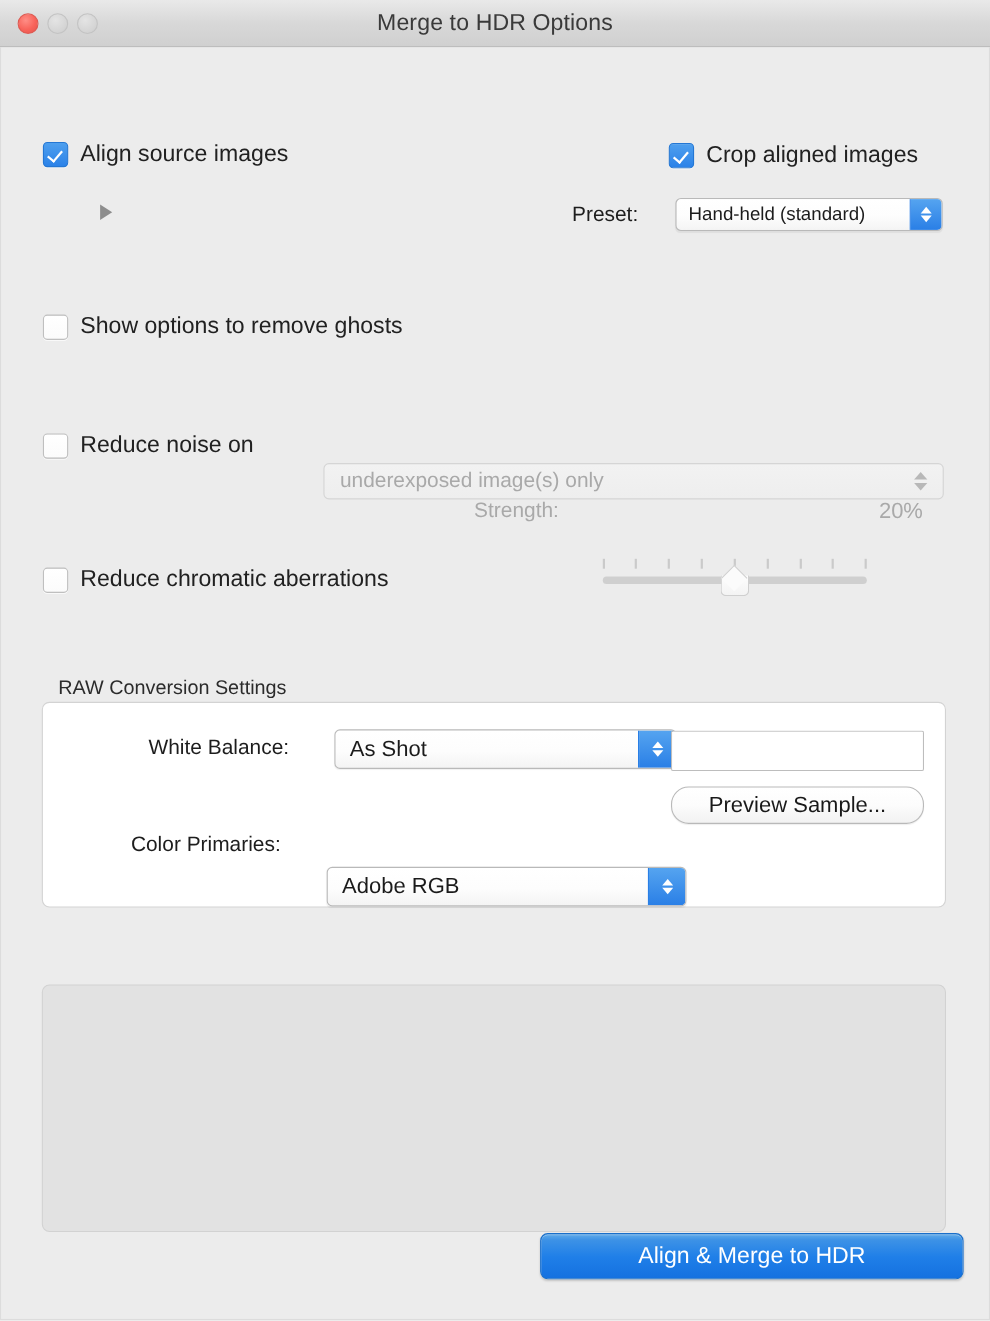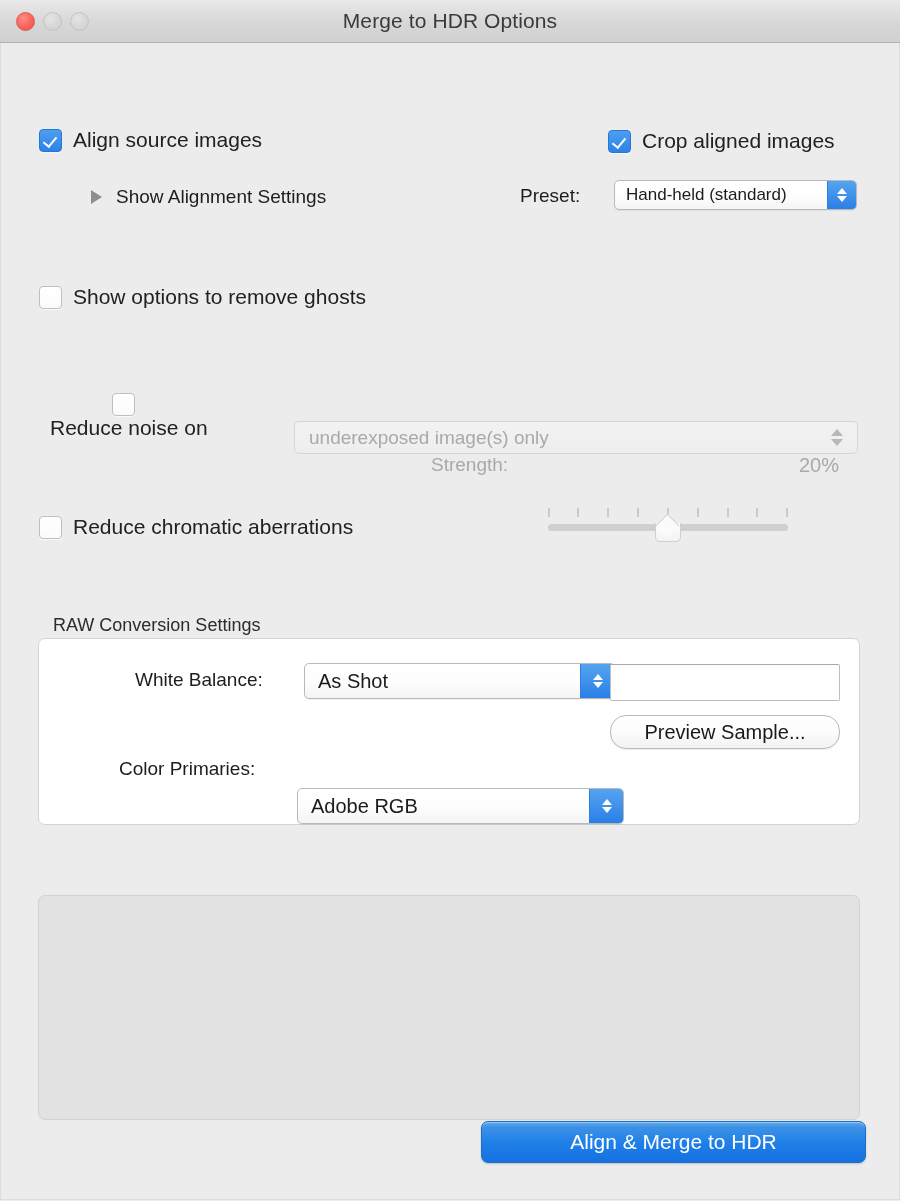--- a/index.html
+++ b/index.html
@@ -332,39 +332,38 @@
       <div class="cblabel">Align source images</div>
     </div>
 
     <div class="abs cbrow" style="left:607px; top:86px;">
       <div class="checkbox on"></div>
       <div class="cblabel">Crop aligned images</div>
     </div>
 
     <div class="abs disclosure-row" style="left:90px; top:143px;">
       <div class="tri"></div>
-      <div class="disclosure-label">Show Alignment Settings</div>
     </div>
 
     <div class="abs fieldlabel" style="left:519px; top:142px;">Preset:</div>
 
     <div class="abs popup" style="left:613px; top:137px; width:243px; height:30px;">
       <div class="ptext" style="font-size:17px; padding-left:11px;">Hand-held (standard)</div>
       <div class="stepper" style="width:29px;">
         <div class="chev up"></div>
         <div class="chev down"></div>
       </div>
     </div>
 
     <div class="abs cbrow" style="left:38px; top:242px;">
       <div class="checkbox off"></div>
       <div class="cblabel">Show options to remove ghosts</div>
     </div>
 
-    <div class="abs cbrow" style="left:38px; top:350px;flex-direction:column;">
+    <div class="abs cbrow" style="left:38px; top:350px;">
       <div class="checkbox off"></div>
       <div class="cblabel">Reduce noise on</div>
     </div>
 
     <div class="abs popup disabled" style="left:293px; top:348px; width:564px; height:33px;justify-content:space-between;">
       <div class="ptext" style="font-size:19px; padding-left:14px;">underexposed image(s) only</div>
       <div class="gstep">
         <div class="gchev up"></div>
         <div class="gchev down"></div>
       </div>
@@ -421,16 +420,16 @@
           <div class="chev up"></div>
           <div class="chev down"></div>
         </div>
       </div>
     </div>
 
     <div class="abs panelbox" style="left:37px; top:852px; width:822px; height:225px;">
       <div class="abs" style="left:0; top:0; width:100%; height:100%;"></div>
     </div>
 
-    <div class="abs defaultbutton" style="left:480px; top:1078px; width:385px; height:42px;text-align:right;">Align &amp; Merge to HDR</div>
+    <div class="abs defaultbutton" style="left:490px; top:1078px; width:385px; height:42px;text-align:right;">Align &amp; Merge to HDR</div>
 
   </div>
 </div>
 
 </body></html>

